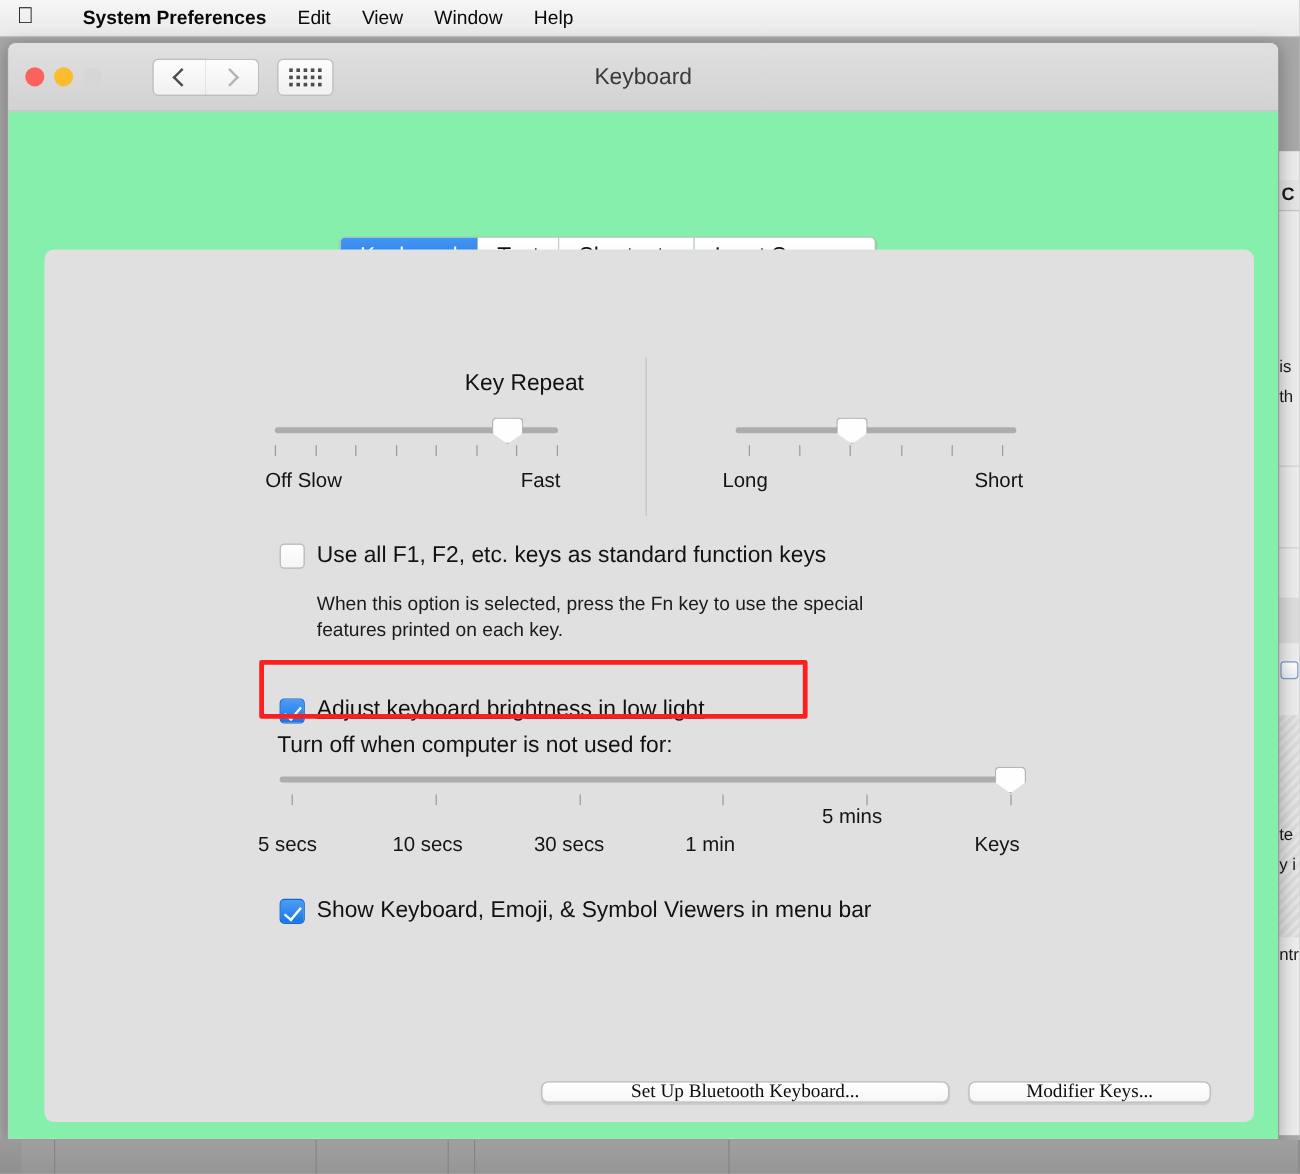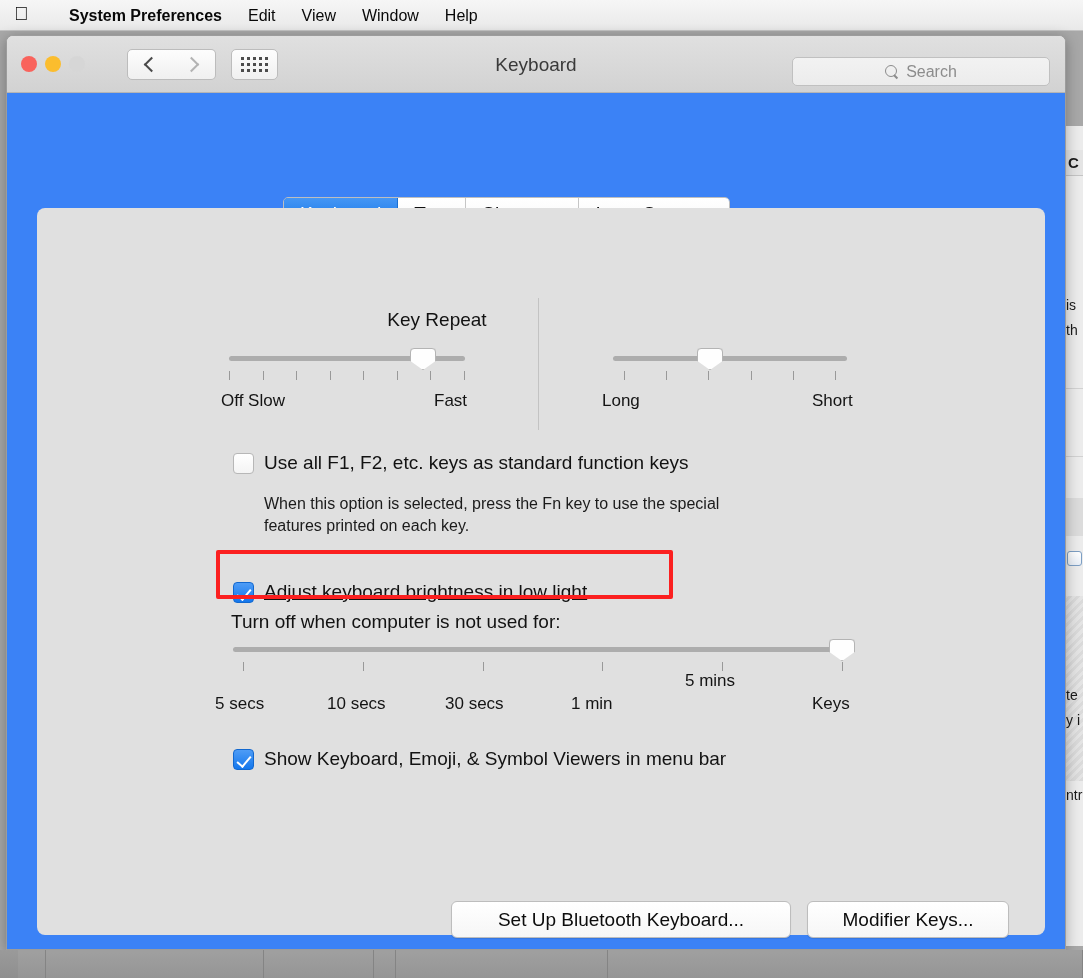--- a/index.html
+++ b/index.html
@@ -94,21 +94,21 @@
     display: flex; align-items: center; justify-content: center; gap: 8px;
     font-size: 16px; color: #8c8c8c;
   }
   .mag { position: relative; width: 13px; height: 13px; }
   .mag::before { content:''; position:absolute; left:0; top:0; width:10px; height:10px;
                  border:1.7px solid #8c8c8c; border-radius:50%; }
   .mag::after  { content:''; position:absolute; left:9px; top:9px; width:5px; height:1.7px;
                  background:#8c8c8c; transform: rotate(45deg); transform-origin: left center; }
 
   
-  #win-body { position: relative; height: 857px; background: #3b82f6; }
+  #win-body { position: relative; height: 857px; background: #86efac; }
 
   
   #tabbar {
     position: absolute; left: 276px; top: 104px; display: flex;
     border: 1px solid #bebebe; border-radius: 5px; overflow: hidden;
     box-shadow: 0 1px 1px rgba(0,0,0,.10);
     font-size: 19px;
   }
   .tab {
     padding: 0 16px; height: 31px; line-height: 31px;
@@ -153,25 +153,26 @@
   .helptext { position: absolute; font-size: 16px; line-height: 22px; color: #1b1b1b; }
 
   
   #highlight {
     position: absolute; left: 209px; top: 457px; width: 457px; height: 49px;
     border: 4px solid #fb2020; border-radius: 2px; pointer-events: none;
   }
 
   
   .pbtn {
-    position: absolute; height: 37px; background: linear-gradient(#ffffff,#f6f6f6);
+    position: absolute; height: 18px; background: linear-gradient(#ffffff,#f6f6f6);
     border: 1px solid #bdbdbd; border-radius: 6px;
-    font-size: 19px; color: #0c0c0c;
+    font-size: 16px; color: #0c0c0c;
     display: flex; align-items: center; justify-content: center;
     box-shadow: 0 1px 1px rgba(0,0,0,.10);
+    font-family: Liberation Serif, serif;
   }
   #btn-bluetooth { left: 444px; top: 808px; width: 340px; }
   #btn-modifier  { left: 800px; top: 808px; width: 202px; }
 
   
   #dock { position: absolute; left: 0; bottom: 0; width: 1083px; height: 28px;
           background: linear-gradient(#9a9a9a,#8f8f8f); }
   .dock-cell { position: absolute; top: 0; height: 28px; border-right: 1px solid #848484;
                background: rgba(255,255,255,.06); }
 </style>
@@ -233,24 +234,20 @@
         <i></i>
           <i></i>
           <i></i>
           <i></i>
           <i></i>
       </span>
     </div>
 
     <div id="win-title">Keyboard</div>
 
-    <div id="searchbox">
-      <span class="mag"></span>
-      <span>Search</span>
-    </div>
   </div>
 
   <div id="win-body">
 
     <div id="tabbar">
       <div class="tab active">Keyboard</div>
       <div class="tab">Text</div>
       <div class="tab">Shortcuts</div>
       <div class="tab">Input Sources</div>
     </div>

